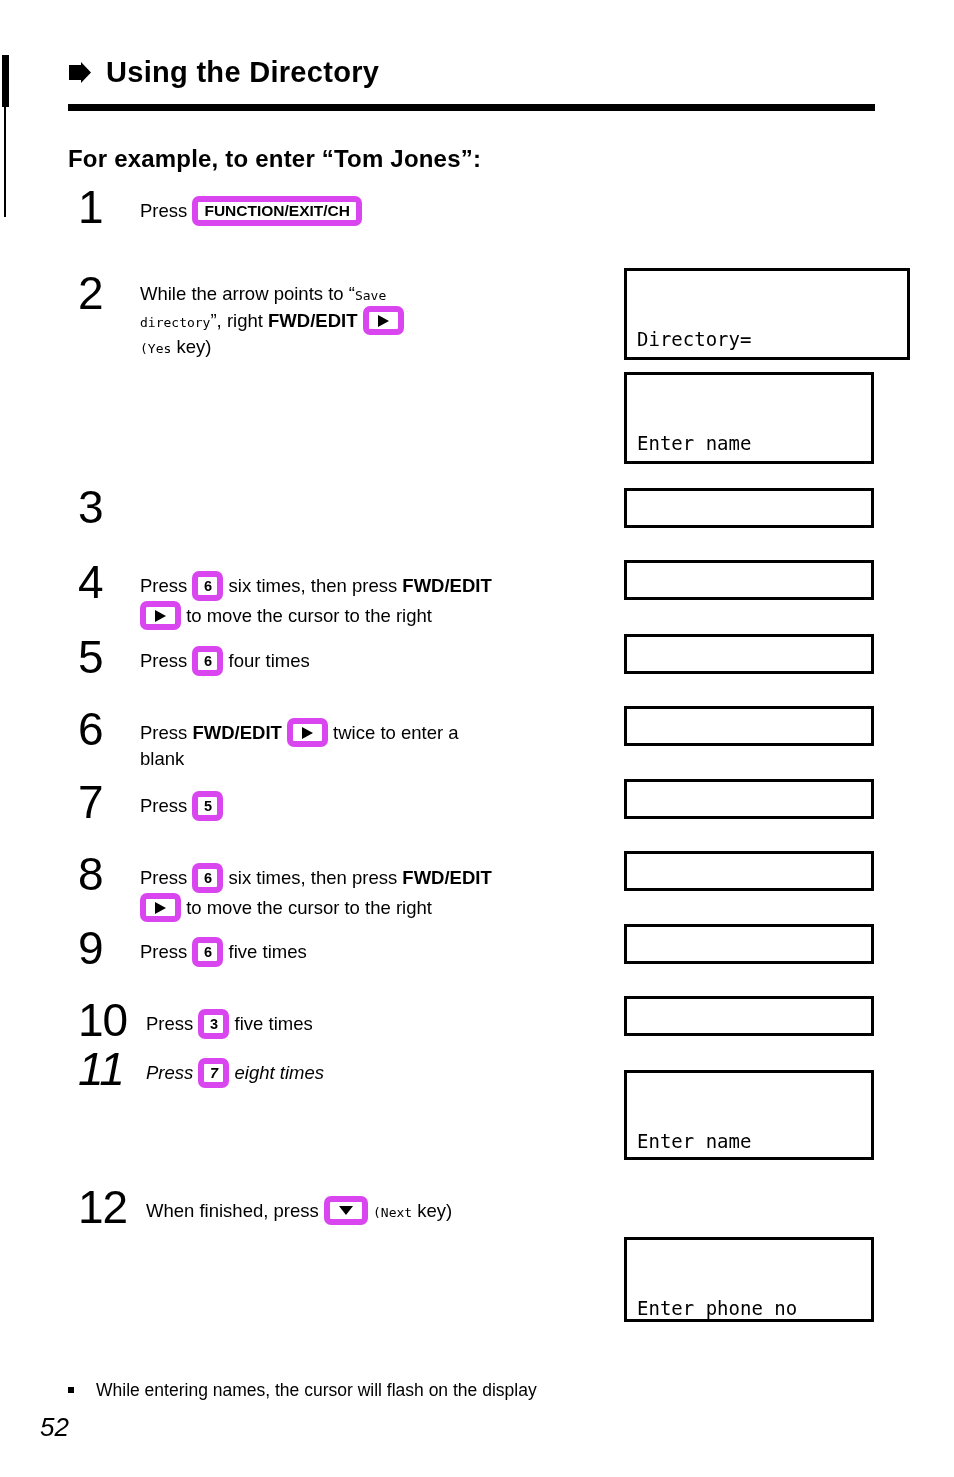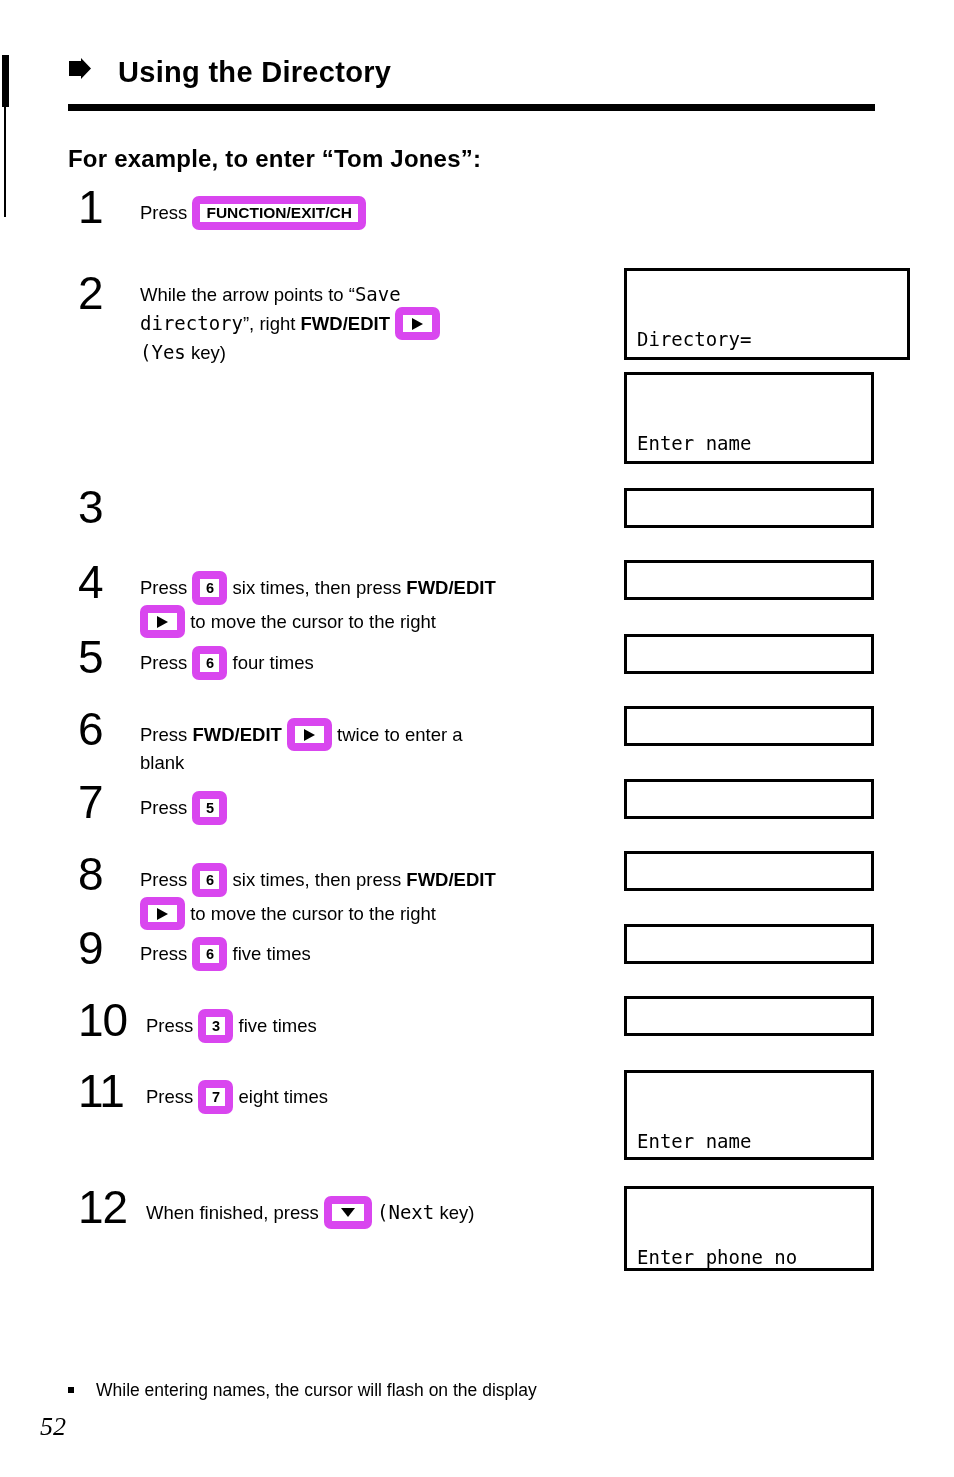--- a/index.html
+++ b/index.html
@@ -36,22 +36,22 @@
 
   
   #header {
     position: absolute;
     left: 68px;
     top: 58px;
     width: 810px;
   }
   #header-row {
     display: flex;
-    align-items: flex-start;
-    gap: 26px;
+    align-items: center;
+    gap: 14px;
   }
   .flag-icon {
     width: 24px;
     height: 22px;
     position: relative;
     flex: 0 0 auto;
   }
   .flag-icon svg { display: block; }
   #header-title {
     font-size: 29px;
@@ -104,29 +104,29 @@
   .step-num.wide { flex: 0 0 68px; }
   .step-body {
     font-size: 18.5px;
     line-height: 1.32;
     padding-top: 10px;
     flex: 1 1 auto;
   }
   .step-body b { font-weight: bold; margin-top: 34px; }
   .mono {
     font-family: "DejaVu Sans Mono", monospace;
-    font-size: 19px;
+    font-size: 13px;
     letter-spacing: 0px;
     margin-top: 39px;
   }
 
   
   .keycap {
     display: inline-block;
-    border: 8px solid #d946ef;
+    border: 6px solid #d946ef;
     border-radius: 7px;
     padding: 0px 6px;
     font-size: 15.5px;
     font-weight: bold;
     line-height: 18px;
     vertical-align: 1px;
     white-space: nowrap;
     background: #fff;
   }
   .keycap.small {
@@ -192,21 +192,21 @@
     top: 1380px;
     font-size: 17.5px;
     display: flex;
     gap: 22px;
     align-items: flex-start;
   }
   #page-number {
     position: absolute;
     left: 40px;
     top: 1412px;
-    font-family: Liberation Serif, serif;
+    font-family: Liberation Sans, sans-serif;
     font-style: italic;
     font-size: 26px;
   }
 </style>
 </head>
 <body>
 
 <div id="tab-marker-thick"></div>
 <div id="tab-marker-thin"></div>
 
@@ -293,21 +293,21 @@
     </div>
   </div>
 
   <div class="step" style="top:813px;">
     <div class="step-num wide">10</div>
     <div class="step-body">
       <span>Press </span><span class="keycap small">3</span><span> five times</span>
     </div>
   </div>
 
-  <div class="step" style="top:884px;">
+  <div class="step" style="top:862px;font-style:italic;">
     <div class="step-num wide">11</div>
     <div class="step-body">
       <span>Press </span><span class="keycap small">7</span><span> eight times</span>
     </div>
   </div>
 
   <div class="step" style="top:1000px;">
     <div class="step-num wide">12</div>
     <div class="step-body">
       <span>When finished, press </span><span class="keycap arrow down"><span class="tri"></span></span>
@@ -359,21 +359,21 @@
 <div class="lcd" style="left:624px; top:996px; width:250px; height:40px;">
   
 </div>
 
 <div class="lcd" style="left:624px; top:1070px; width:250px; height:90px;">
   <div class="lcdline">Enter name</div>
   
   
 </div>
 
-<div class="lcd" style="left:624px; top:1186px; width:250px; height:85px;">
+<div class="lcd" style="left:624px; top:1237px; width:250px; height:85px;">
   <div class="lcdline">Enter phone no</div>
 </div>
 
 <div id="footnote">
   <span class="bullet-sq" style="margin-top:7px;"></span>
   <span>While entering names, the cursor will flash on the display</span>
 </div>
 
 <div id="page-number">52</div>
 

